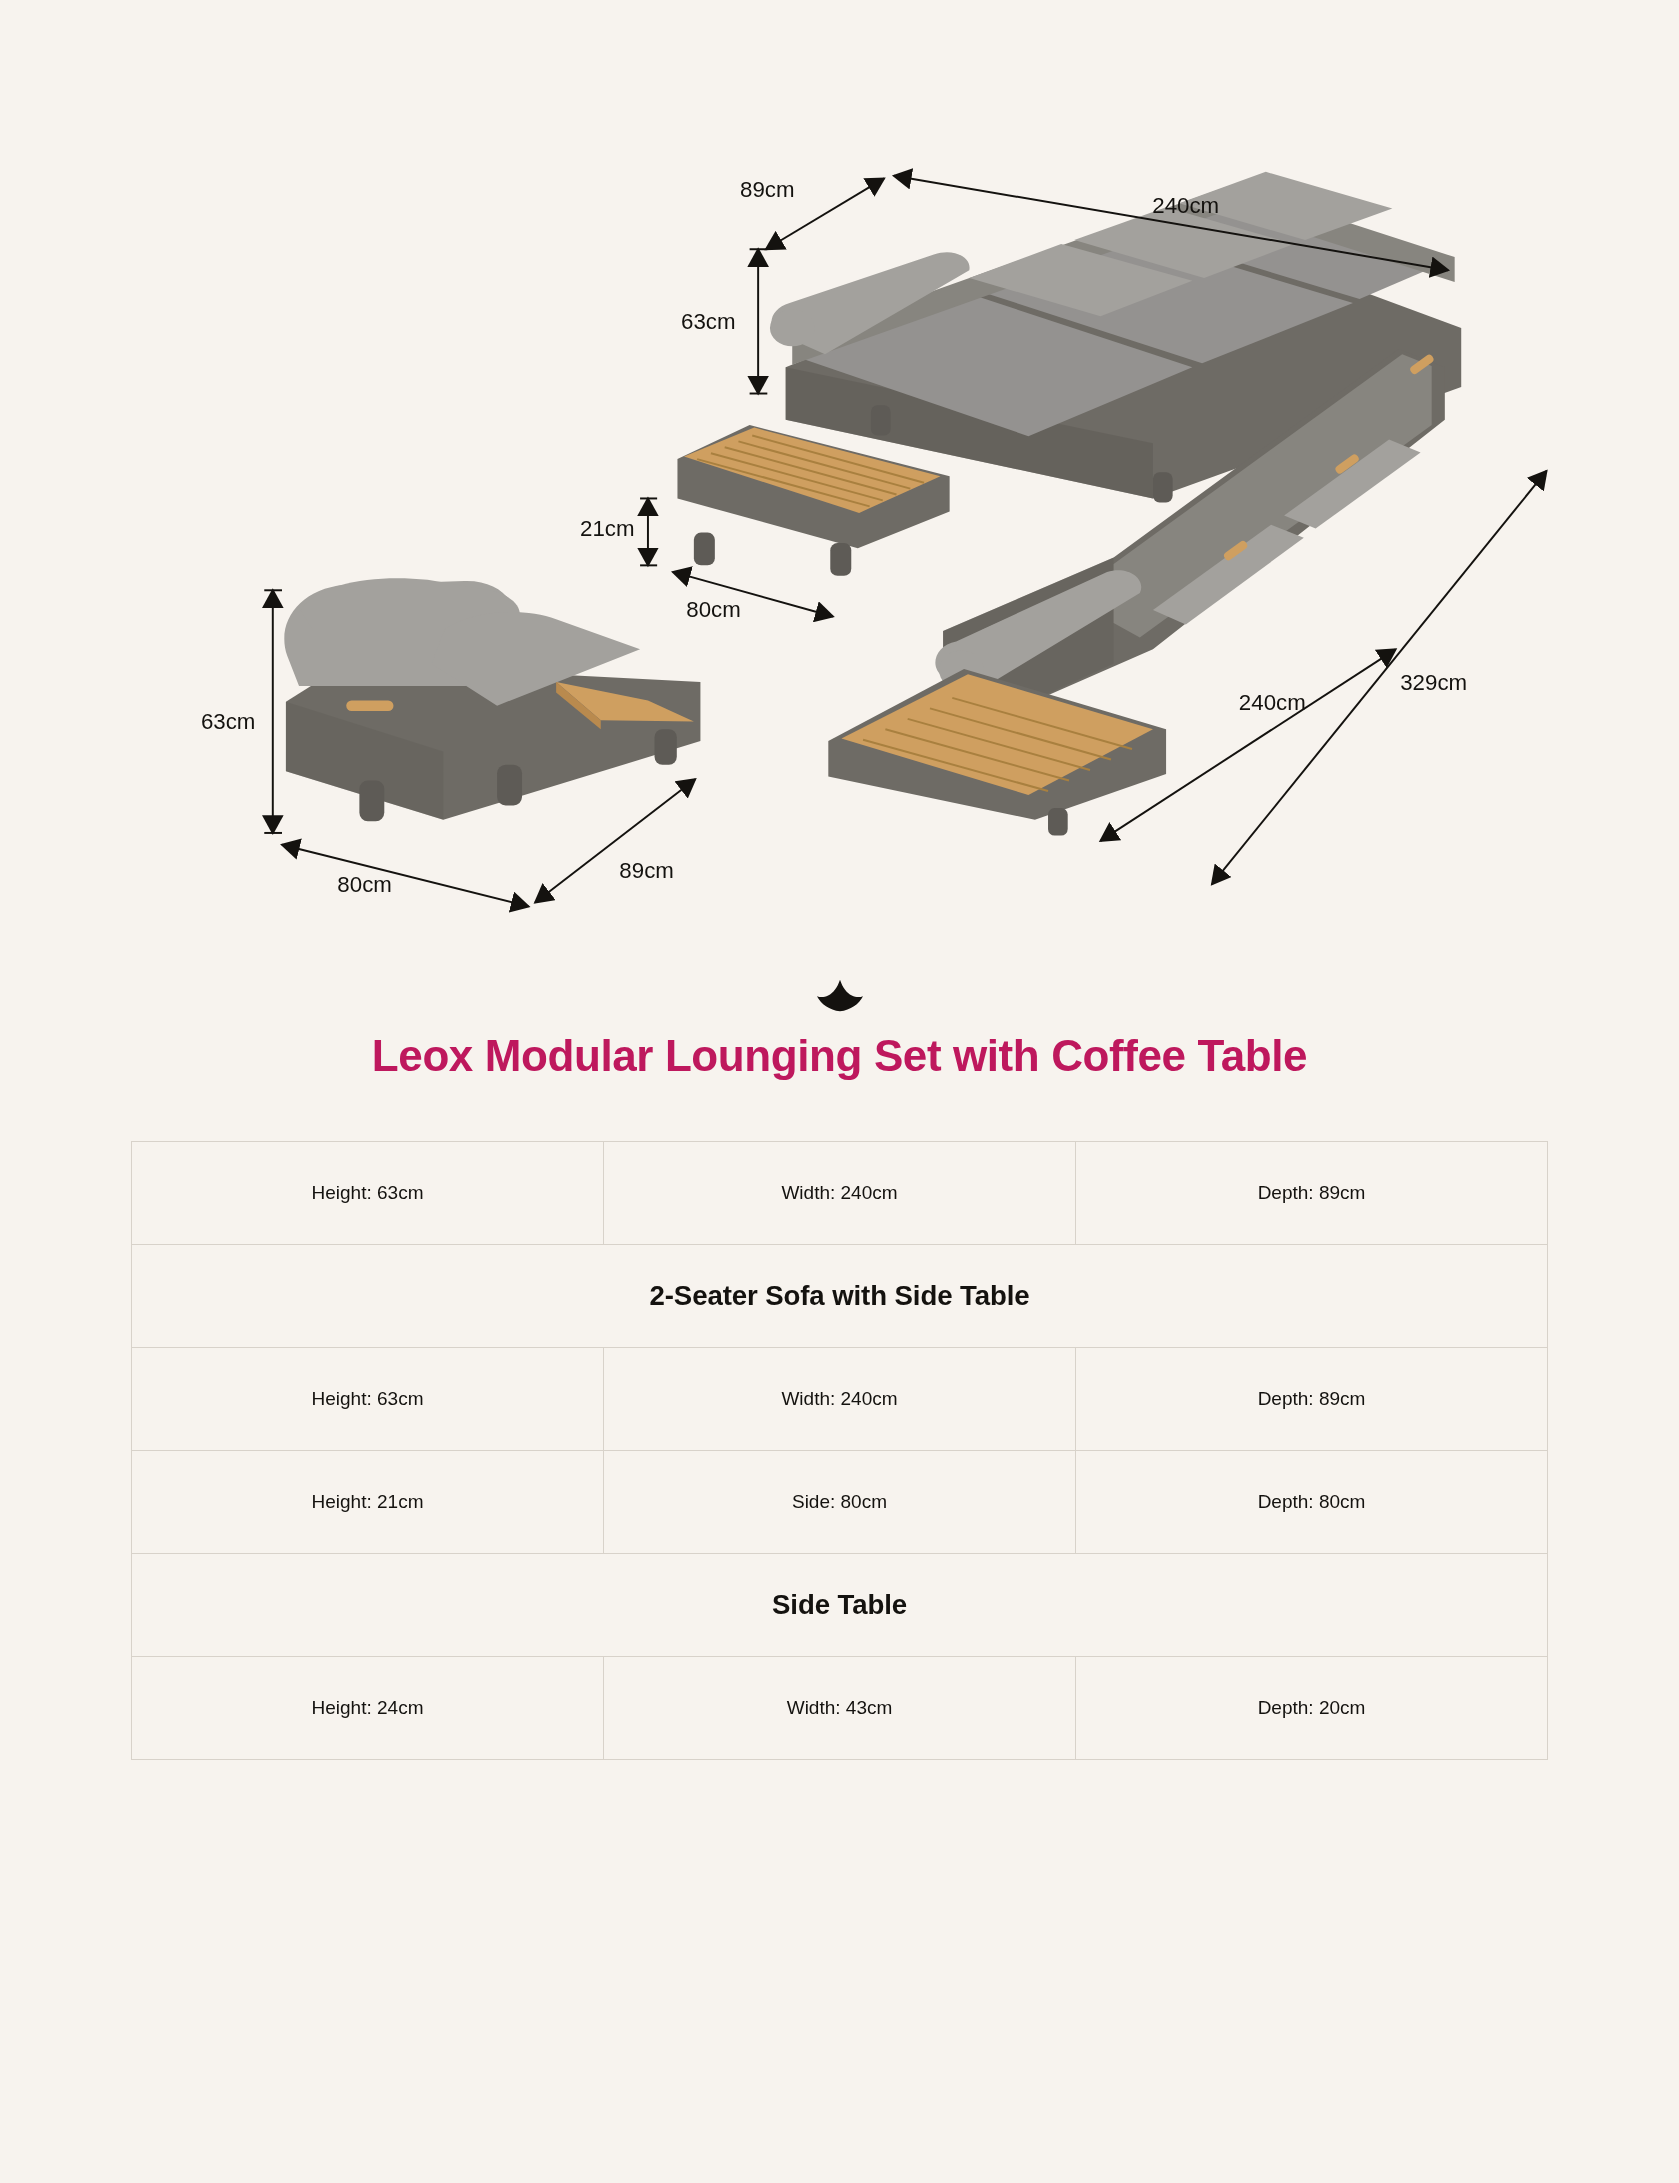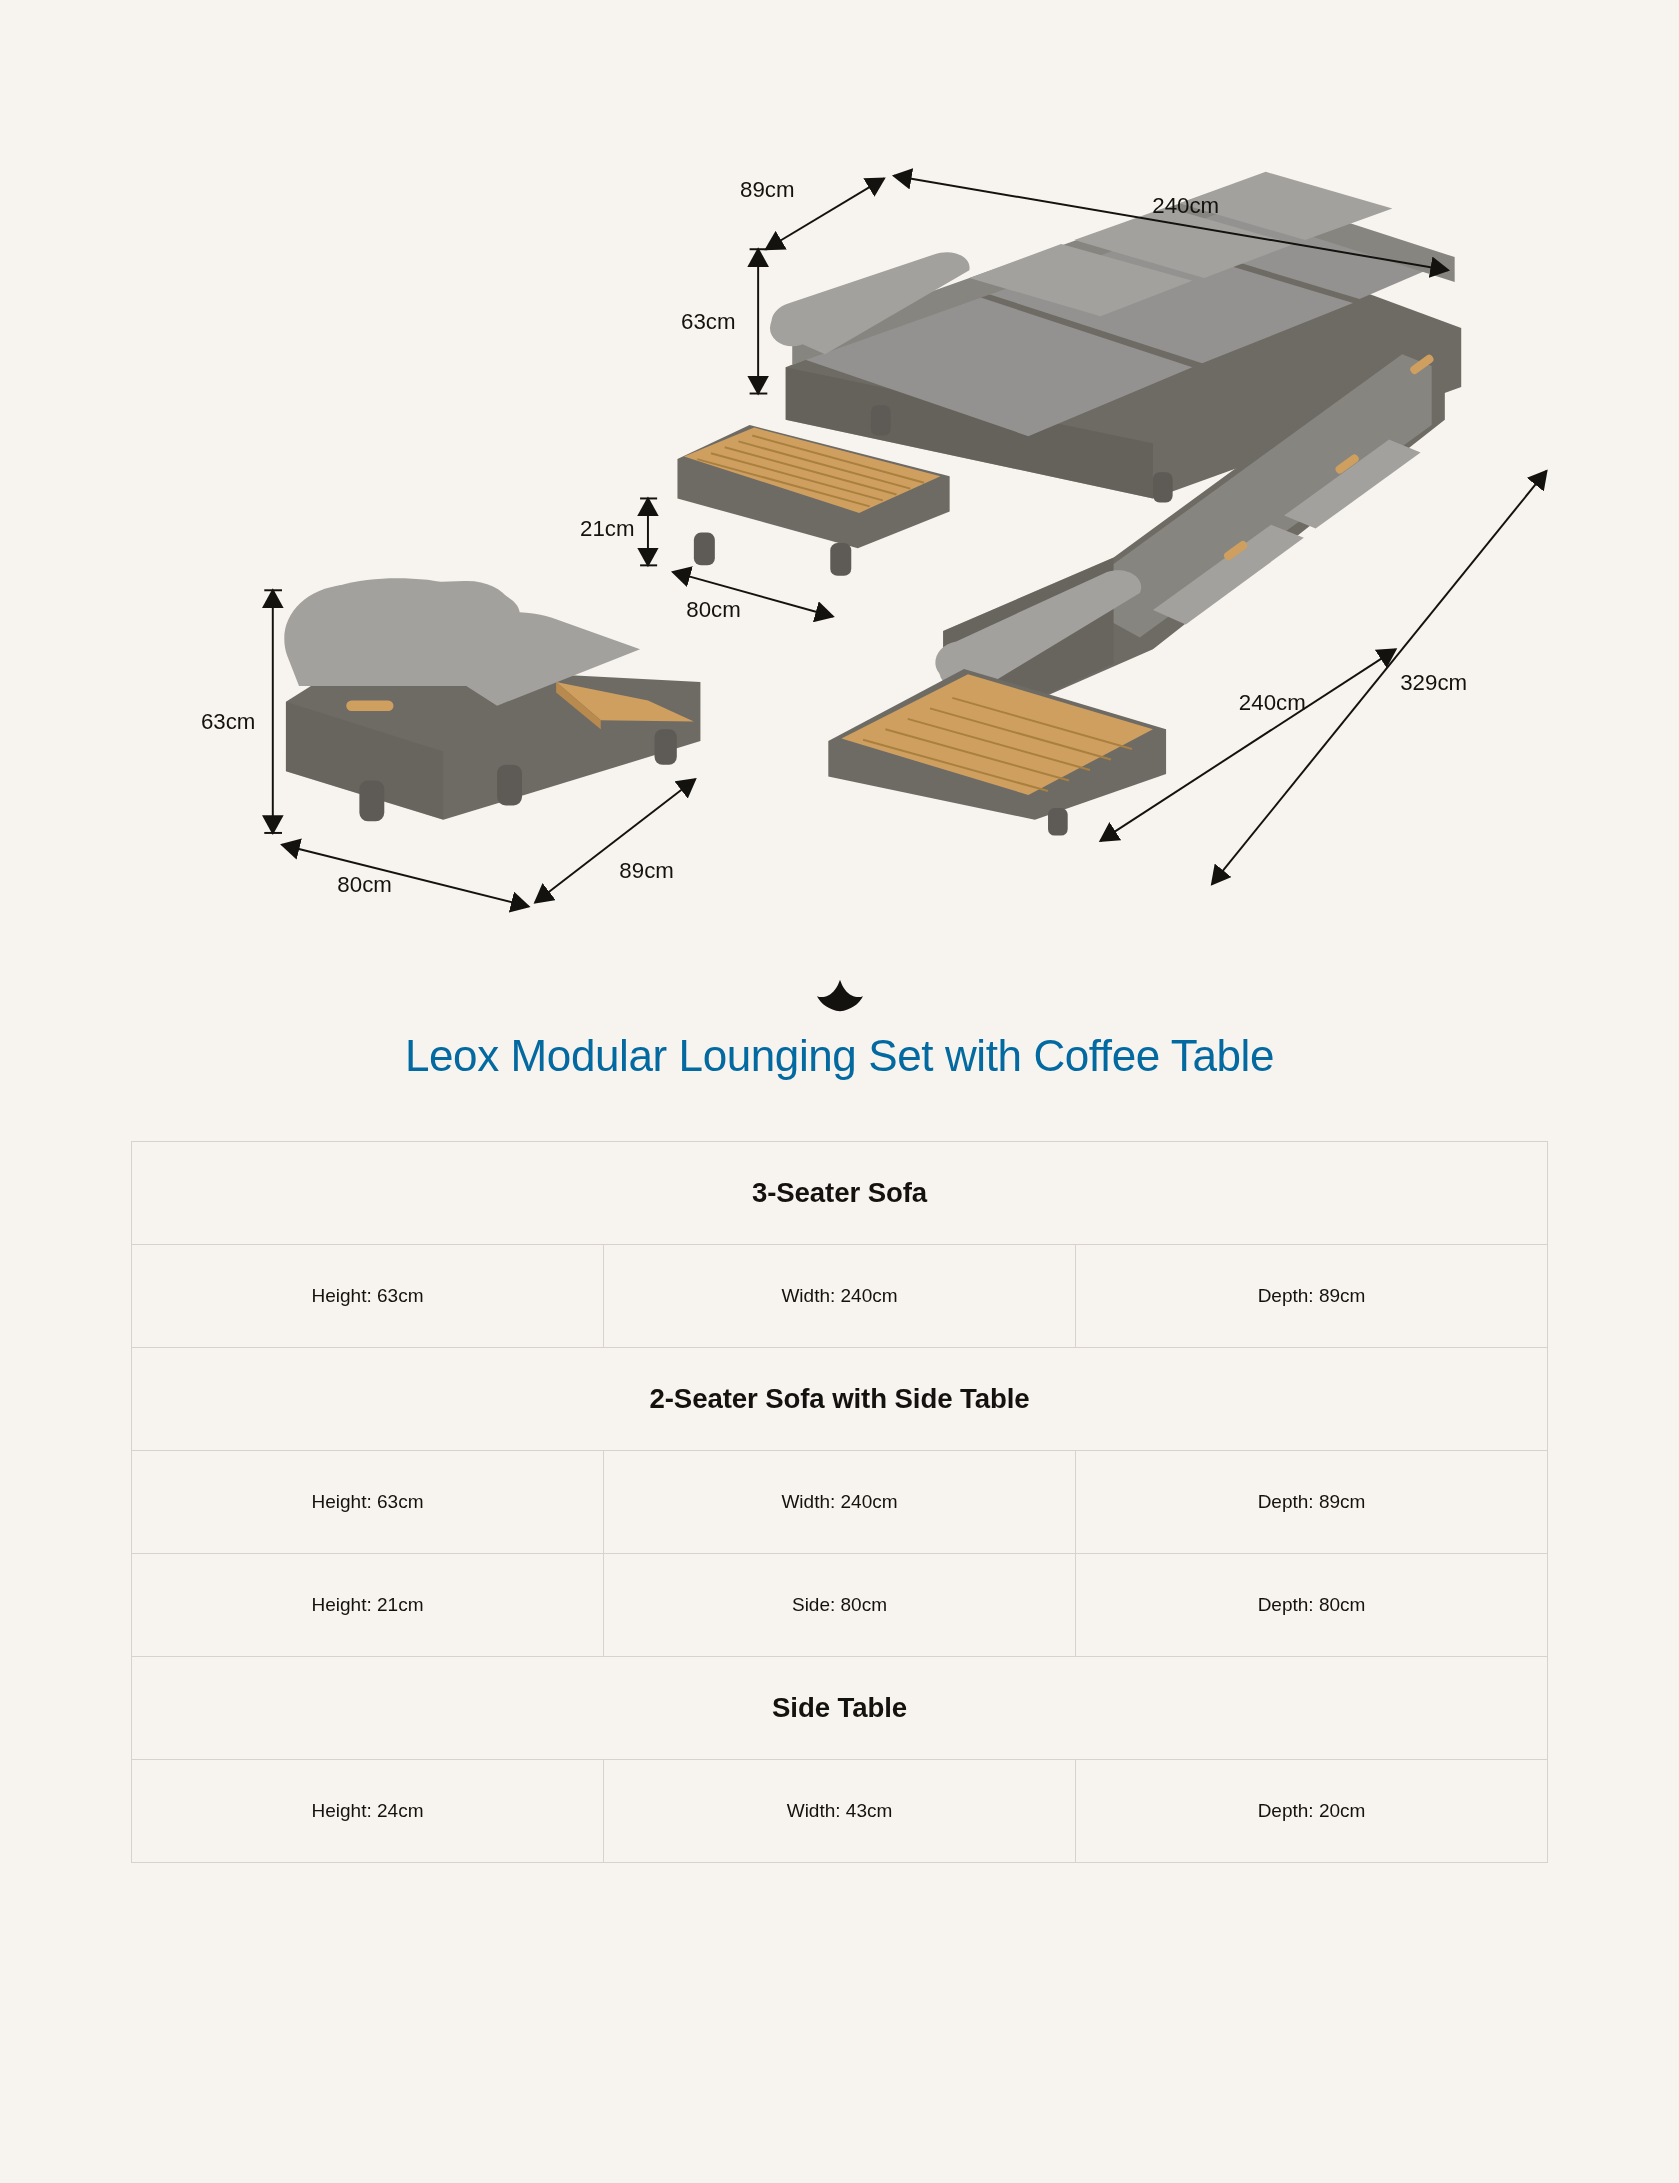--- a/index.html
+++ b/index.html
@@ -31,24 +31,24 @@
   .title-block {
     text-align: center;
     margin-top: 26px;
   }
   .crown {
     display: block;
     margin: 0 auto 17px auto;
   }
   .page-title {
     font-size: 44px;
-    font-weight: normal;
+    font-weight: bold;
     letter-spacing: -0.4px;
     margin: 16px;
-    color: #0369a1;
+    color: #be185d;
   }
 
   
   .spec-table-wrap {
     margin: 60px auto 0 auto;
     width: 1417px;
   }
   table.spec-table {
     width: 100%;
     border-collapse: collapse;
@@ -248,23 +248,20 @@
   <svg class="crown" width="50" height="37" viewBox="0 0 76 56" xmlns="http://www.w3.org/2000/svg">
     <path d="M38 4 C34 16 28 24 20 28 C14 31 8 31 3 29 C9 41 22 50 38 52 C54 50 67 41 73 29 C68 31 62 31 56 28 C48 24 42 16 38 4 Z" fill="#14120f"></path>
   </svg>
   <h1 class="page-title">Leox Modular Lounging Set with Coffee Table</h1>
 </div>
 
 <div class="spec-table-wrap">
   <table class="spec-table">
     <tbody>
       <tr>
-        <td class="section" colspan="3">3-Seater Sofa</td>
-      </tr>
-      <tr>
         <td>Height: 63cm</td>
         <td>Width: 240cm</td>
         <td>Depth: 89cm</td>
       </tr>
       <tr>
         <td class="section" colspan="3">2-Seater Sofa with Side Table</td>
       </tr>
       <tr>
         <td>Height: 63cm</td>
         <td>Width: 240cm</td>

